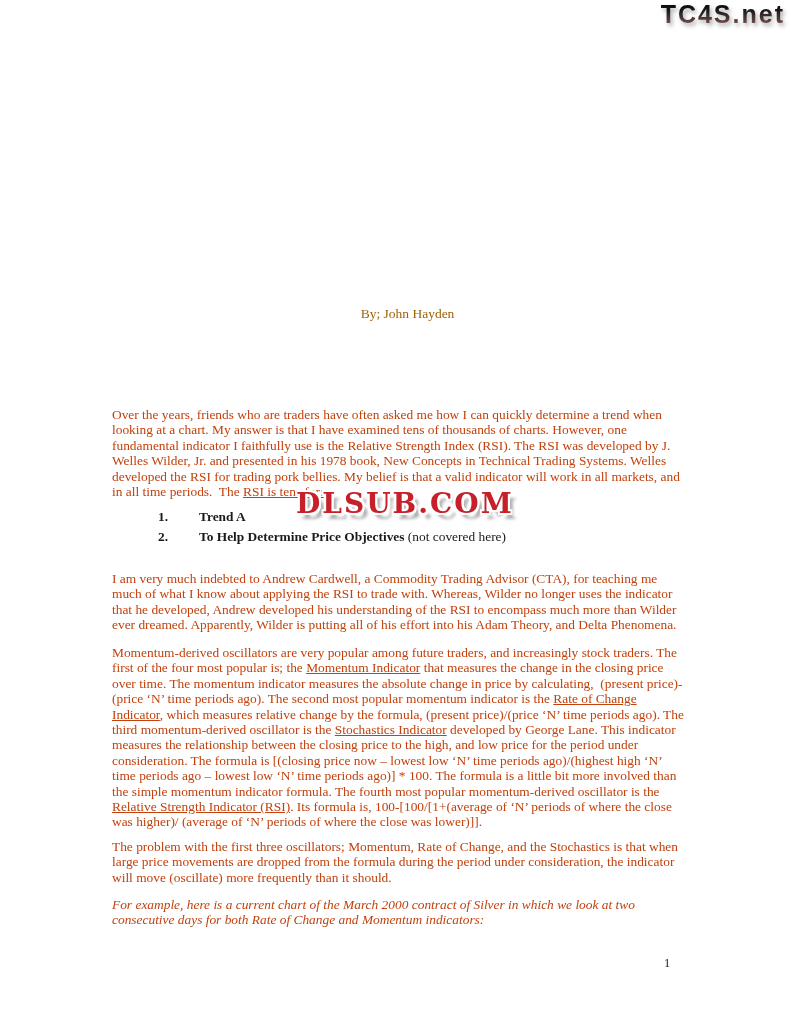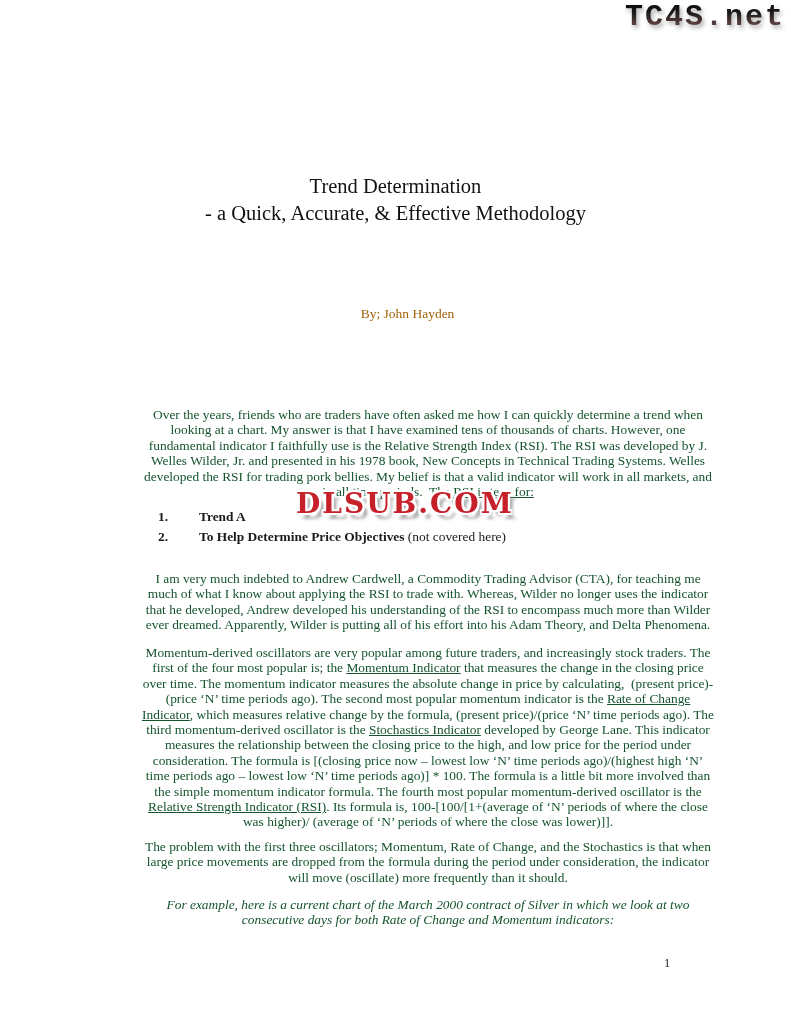--- a/index.html
+++ b/index.html
@@ -12,23 +12,23 @@
     overflow: hidden;
     font-family: "Liberation Serif", serif;
     color: #1a1a1a;
   }
 
   
   .header-logo {
     position: absolute;
     top: 0px;
     right: 6px;
-    font-family: Liberation Mono, monospace;
-    font-weight: bold;
-    font-size: 30px;
+    font-family: Liberation Sans, sans-serif;
+    font-weight: bold;
+    font-size: 25px;
     letter-spacing: 2px;
     color: #332a2a;
     background: linear-gradient(180deg, #000000 0%, #1d1a1a 38%, #5d4140 72%, #9c7d7a 100%);
     -webkit-background-clip: text;
     background-clip: text;
     filter: drop-shadow(2px 3px 2px rgba(130,130,130,0.65));
   }
   @supports ((-webkit-background-clip: text) or (background-clip: text)) {
     .header-logo { color: transparent; }
   }
@@ -50,27 +50,26 @@
     left: 12px;
     width: 100%;
     text-align: center;
     font-size: 13.5px;
     color: #a16207;
   }
 
   
   .body-par {
     position: absolute;
-    left: 128px;
+    left: 112px;
     width: 600px;
     font-size: 13.4px;
     line-height: 15.4px;
     white-space: pre-wrap;
-    color: #14532d;
-    text-align: center;
+    color: #c2410c;
   }
   .p1 { top: 407px; }
   .p2 { top: 571px; }
   .p3 { top: 645px; }
   .p4 { top: 839px; }
   .p5 { top: 897px; font-style: italic; }
   .st-i { }
   .st-u { text-decoration: underline; }
 
   
@@ -138,24 +137,20 @@
     .footer-logo { color: transparent; }
   }
 </style>
 </head>
 <body>
 
 <div class="page">
 
   <div class="header-logo">TC4S.net</div>
 
-  <div class="doc-title">
-    <div>Trend Determination</div>
-    <div>- a Quick, Accurate, &amp; Effective Methodology</div>
-  </div>
 
   <div class="byline">By; John Hayden</div>
 
   <div class="body-par p1"><span>Over the years, friends who are traders have often asked me how I can quickly determine a trend when
 looking at a chart. My answer is that I have examined tens of thousands of charts. However, one
 fundamental indicator I faithfully use is the Relative Strength Index (RSI). The RSI was developed by J.
 Welles Wilder, Jr. and presented in his 1978 book, </span><span class="st-i">New Concepts in Technical Trading Systems</span><span>. Welles
 developed the RSI for trading pork bellies. My belief is that a valid indicator will work in all markets, and
 in all time periods.  The </span><span class="st-u">RSI is tens for:</span></div>
 

